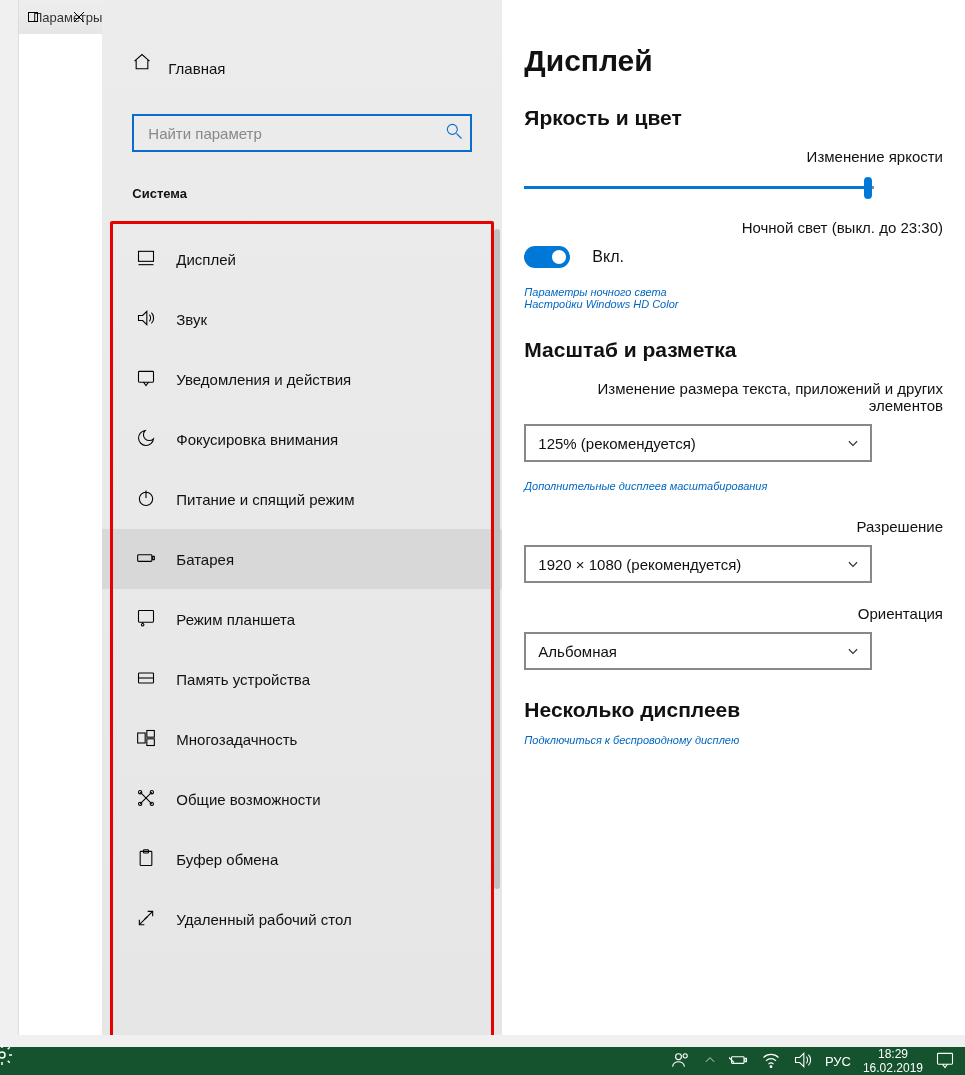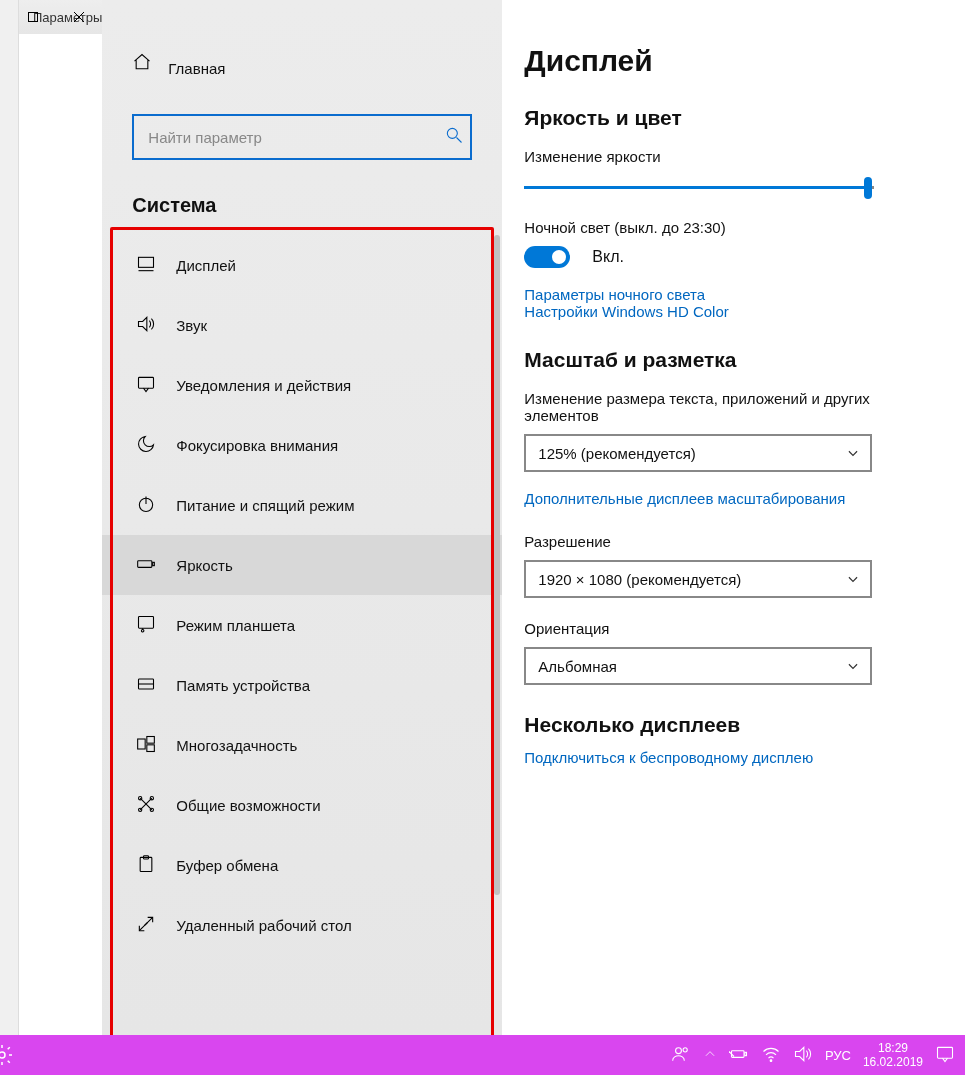--- a/index.html
+++ b/index.html
@@ -7,47 +7,47 @@
 .window { position:absolute; left:18px; top:0; width:947px; height:1035px; background:#fff; display:flex; flex-direction:row; border-left:1px solid #ddd; }
 .titlebar { height:34px; background:linear-gradient(#eee,#e6e6e6); display:flex; align-items:center; padding-left:14px; font-size:13px; color:#333; position:relative; }
 .titlebar-ctrls { position:absolute; right:0; top:0; display:flex; }
 .titlebar-ctrls div { width:46px; height:34px; display:flex; align-items:center; justify-content:center; font-size:11px; }
 .titlebar-ctrls svg { stroke:#000; stroke-width:1; fill:none; }
 .body { flex:1; display:flex; overflow:hidden; }
 .sidebar { width:400px; background:linear-gradient(#ececec,#e6e6e6); padding-top:44px; display:flex; flex-direction:column; position:relative; }
 .home-row { display:flex; align-items:center; gap:16px; padding:0 30px; height:40px; }
 .home-row .ico { width:20px; }
 .home-row .label { font-size:15px; color:#111; }
-.searchbox { margin:30px 30px 0 30px; border:2px solid #0a6cce; height:46px; display:flex; align-items:center; padding:0 6px 0 14px; }
+.searchbox { margin:30px 30px 0 30px; border:2px solid #0a6cce; height:38px; display:flex; align-items:center; padding:0 6px 0 14px; }
 .searchbox input { border:none; outline:none; flex:1; font-size:15px; background:transparent; color:#666; }
 .searchbox input::placeholder{ color:#888; }
 .searchbox .sico { color:#0a6cce; }
-.section-head { margin:34px 30px 18px 30px; font-size:20px; font-weight:600; color:#111; }
+.section-head { margin:34px 30px 28px 30px; font-size:13px; font-weight:600; color:#111; }
 .nav { position:relative; flex:1; }
 .red-frame { position:absolute; left:8px; right:8px; top:-8px; bottom:-10px; border:3px solid #e60000; border-radius:2px; pointer-events:none; z-index:30; }
 .nav-item { display:flex; align-items:center; gap:18px; height:60px; padding-left:32px; font-size:15px; color:#111; cursor:pointer; }
 .nav-item.sel { background:#d8d8d8; }
 .nav-item .ico { width:24px; text-align:center; }
 .scrollbar { position:absolute; right:2px; top:0; width:6px; height:660px; background:#c0c0c0; border-radius:3px; }
 .content { flex:1; padding:44px 22px 20px 22px; overflow:hidden; color:#111; }
 .h1 { font-size:30px; font-weight:600; margin-bottom:28px; }
 .h2 { font-size:21px; font-weight:600; margin:28px 0 12px 0; }
-.label { font-size:15px; margin:18px 0 10px 0; }
+.label { font-size:15px; margin:18px 0 10px 0;text-align:right; }
 .slider { position:relative; height:26px; margin-bottom:18px; width:350px; }
 .slider .track { position:absolute; left:0; right:0; top:11px; height:3px; background:#0078d7; }
 .slider .tail  { position:absolute; right:0; width:4px; top:11px; height:3px; background:#888; }
 .slider .thumb { position:absolute; right:2px; top:2px; width:8px; height:22px; background:#0078d7; border-radius:4px; }
 .toggle-row { display:flex; align-items:center; gap:22px; margin-top:9px; }
 .toggle { width:46px; height:22px; background:#0078d7; border-radius:11px; position:relative; }
 .toggle::after { content:''; position:absolute; right:4px; top:4px; width:14px; height:14px; background:#fff; border-radius:50%; }
-.link { color:#0067c0; font-size:15px; margin-top:18px; display:block; }
+.link { color:#0067c0; font-size:11px; margin-top:18px; display:block;font-style:italic; }
 .desc { font-size:15px; color:#5a5a5a; margin:14px 0 10px 0; line-height:1.45; }
 .dropdown { width:348px; height:38px; border:2px solid #888; display:flex; align-items:center; justify-content:space-between; padding:0 10px 0 12px; font-size:15px; margin-top:6px;gap:40px; }
 .chev { width:14px; height:14px; }
-.taskbar { position:absolute; left:0; right:0; bottom:0; height:40px; background:#d946ef; color:#fff; display:flex; align-items:center; justify-content:flex-end; padding:0 10px 0 0; font-size:12px; gap:14px; }
+.taskbar { position:absolute; left:0; right:0; bottom:0; height:28px; background:#14532d; color:#fff; display:flex; align-items:center; justify-content:flex-end; padding:0 10px 0 0; font-size:12px; gap:14px; }
 .taskbar .gear { position:absolute; left:0; bottom:0; width:18px; height:40px; }
 .taskbar .gear svg { position:absolute; left:-10px; top:8px; }
 .tray { display:flex; align-items:center; gap:12px; }
 .clock { text-align:center; line-height:1.2; font-size:12px; }
 svg.icon { width:20px; height:20px; stroke:#000; stroke-width:1.3; fill:none; }
 svg.icon-w { stroke:#fff; }
 </style>
 </head>
 <body>
 
@@ -126,21 +126,21 @@
                   <circle cx="12" cy="13" r="8"></circle>
                   <line x1="12" y1="3" x2="12" y2="12"></line>
                 </svg></span>
               <span>Питание и спящий режим</span>
             </div>
             <div class="nav-item sel">
               <span class="ico"><svg class="icon" viewBox="0 0 24 24">
                   <rect x="2" y="8" width="17" height="8" rx="1"></rect>
                   <rect x="20" y="10" width="2" height="4"></rect>
                 </svg></span>
-              <span>Яркость</span>
+              <span>Батарея</span>
             </div>
             <div class="nav-item">
               <span class="ico"><svg class="icon" viewBox="0 0 24 24">
                   <rect x="3" y="3" width="18" height="14" rx="1"></rect>
                   <circle cx="8" cy="20" r="1.5"></circle>
                   <line x1="8" y1="17" x2="8" y2="19"></line>
                 </svg></span>
               <span>Режим планшета</span>
             </div>
             <div class="nav-item">

